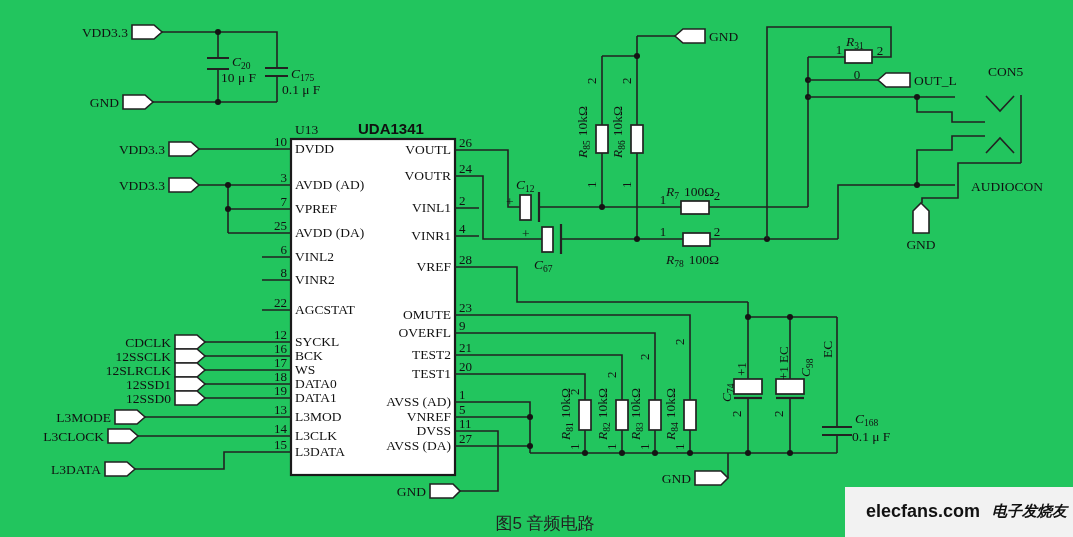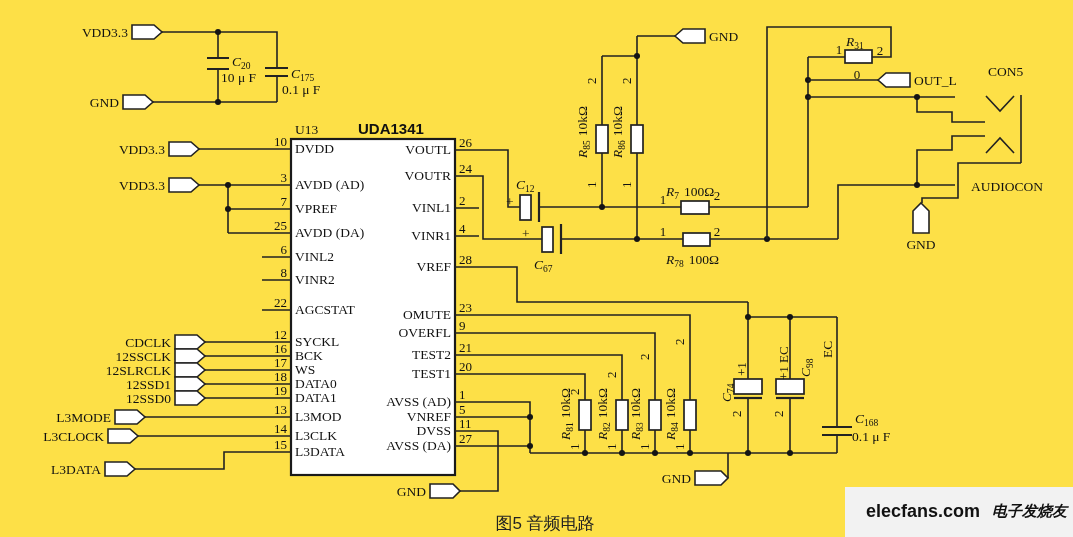--- a/index.html
+++ b/index.html
@@ -1,16 +1,16 @@
 <!DOCTYPE html>
 <html><head>
 <meta charset="utf-8">
 <style>
   html,body{margin:0;padding:0;background:#ffffff;}
-  #stage{position:relative;width:1073px;height:537px;background:#fde047;overflow:hidden;}
+  #stage{position:relative;width:1073px;height:537px;background:#22c55e;overflow:hidden;}
   svg{display:block;}
   .w{fill:none;stroke:#222;stroke-width:1.6;}
   .p{fill:none;stroke:#222;stroke-width:2.2;}
   .box{fill:#ffffff;stroke:#222;stroke-width:1.7;}
   .chip{fill:#ffffff;stroke:#1a1a1a;stroke-width:2.2;}
   .flag{fill:#ffffff;stroke:#222;stroke-width:1.6;}
   .dot{fill:#141414;stroke:none;}
   text{font-family:"Liberation Serif","DejaVu Serif",serif;font-size:13.5px;fill:#111;}
   .num{font-size:13px;}
   .ref{font-style:italic;}

